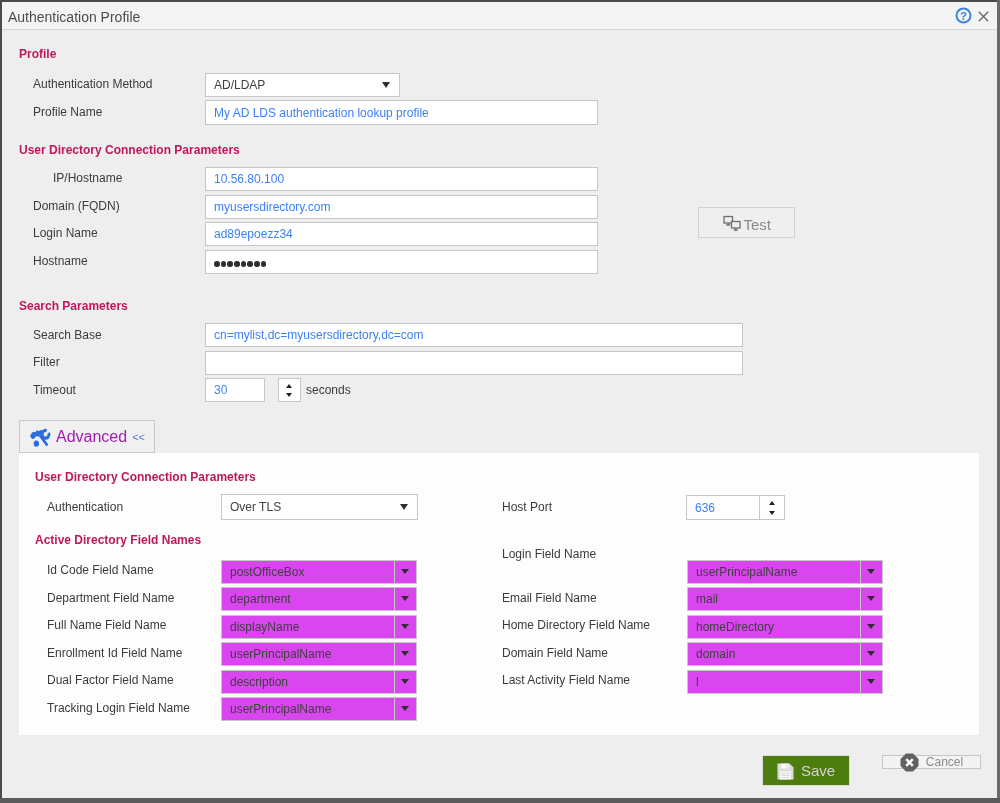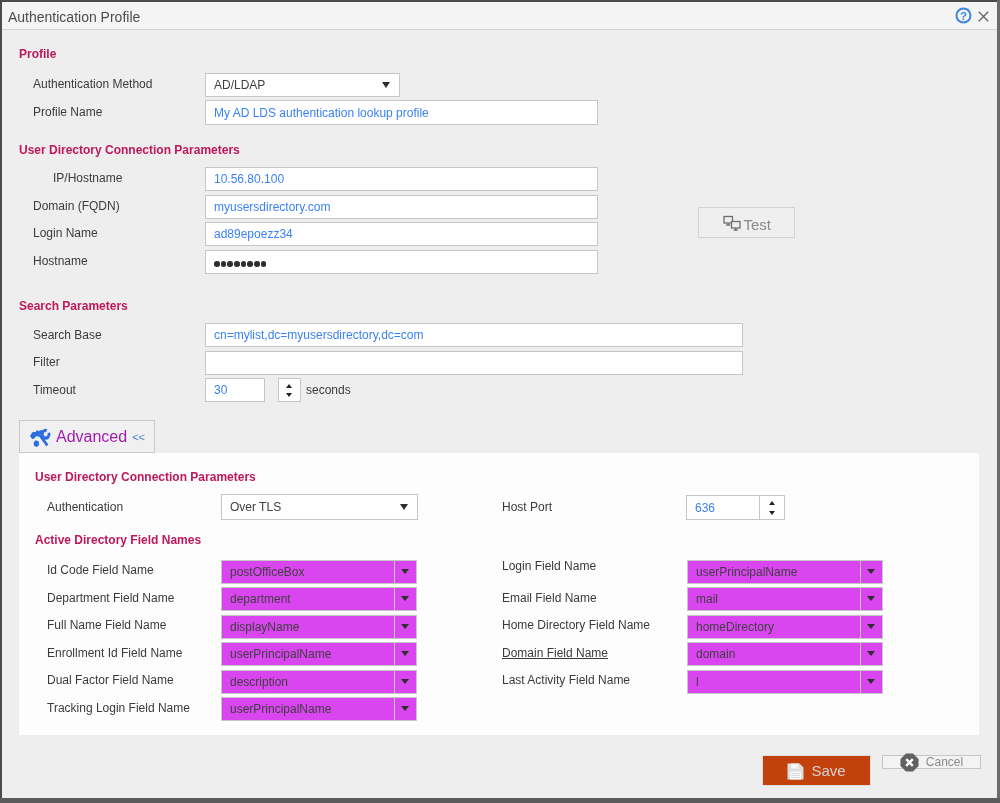--- a/index.html
+++ b/index.html
@@ -150,52 +150,52 @@
     <span class="div" style="left:172px;"></span>
     <span class="arr" style="left:179px;"></span>
   </div>
 <div class="lbl" style="left:47px;top:701.5px;">Tracking Login Field Name</div>
 <div class="combo" style="left:221px;top:697px;width:196px;height:24px;">
     <span class="txt">userPrincipalName</span>
     <span class="div" style="left:172px;"></span>
     <span class="arr" style="left:179px;"></span>
   </div>
 
-<div class="lbl" style="left:502px;top:560px;">Login Field Name</div>
+<div class="lbl" style="left:502px;top:548px;">Login Field Name</div>
 <div class="combo" style="left:687px;top:559.5px;width:196px;height:24px;">
     <span class="txt">userPrincipalName</span>
     <span class="div" style="left:172px;"></span>
     <span class="arr" style="left:179px;"></span>
   </div>
 <div class="lbl" style="left:502px;top:591.5px;">Email Field Name</div>
 <div class="combo" style="left:687px;top:587px;width:196px;height:24px;">
     <span class="txt">mail</span>
     <span class="div" style="left:172px;"></span>
     <span class="arr" style="left:179px;"></span>
   </div>
 <div class="lbl" style="left:502px;top:619px;">Home Directory Field Name</div>
 <div class="combo" style="left:687px;top:614.5px;width:196px;height:24px;">
     <span class="txt">homeDirectory</span>
     <span class="div" style="left:172px;"></span>
     <span class="arr" style="left:179px;"></span>
   </div>
-<div class="lbl" style="left:502px;top:646.5px;text-decoration:underline;">Domain Field Name</div>
+<div class="lbl" style="left:502px;top:646.5px;">Domain Field Name</div>
 <div class="combo" style="left:687px;top:642px;width:196px;height:24px;">
     <span class="txt">domain</span>
     <span class="div" style="left:172px;"></span>
     <span class="arr" style="left:179px;"></span>
   </div>
 <div class="lbl" style="left:502px;top:674px;">Last Activity Field Name</div>
 <div class="combo" style="left:687px;top:669.5px;width:196px;height:24px;">
     <span class="txt">l</span>
     <span class="div" style="left:172px;"></span>
     <span class="arr" style="left:179px;"></span>
   </div>
 
-<div class="btn" style="left:762px;top:755px;width:109px;height:31px;border:1px solid #dedede;background:#c2410c;">
+<div class="btn" style="left:762px;top:755px;width:88px;height:31px;border:1px solid #dedede;background:#4d7c0f;">
 <svg width="17" height="17" viewBox="0 0 17 17" style="margin-right:7px;margin-top:1px;">
       <path d="M0.5 0.5 H12.5 L16.5 4.5 V16.5 H0.5 Z" fill="#dcdcdc"></path>
       <rect x="3.8" y="0.5" width="8" height="5.2" fill="#efefef"></rect>
       <rect x="5" y="1.6" width="3.6" height="3" fill="#fdfdfd"></rect>
       <rect x="3" y="8.5" width="11" height="8" fill="#f7f7f7"></rect>
       <g stroke="#dcdcdc" stroke-width="1">
         <path d="M4 10.5 H13 M4 12.5 H13 M4 14.5 H13"></path>
       </g>
     </svg>
 <span style="font-size:15px;color:#d4d4d4;">Save</span>

